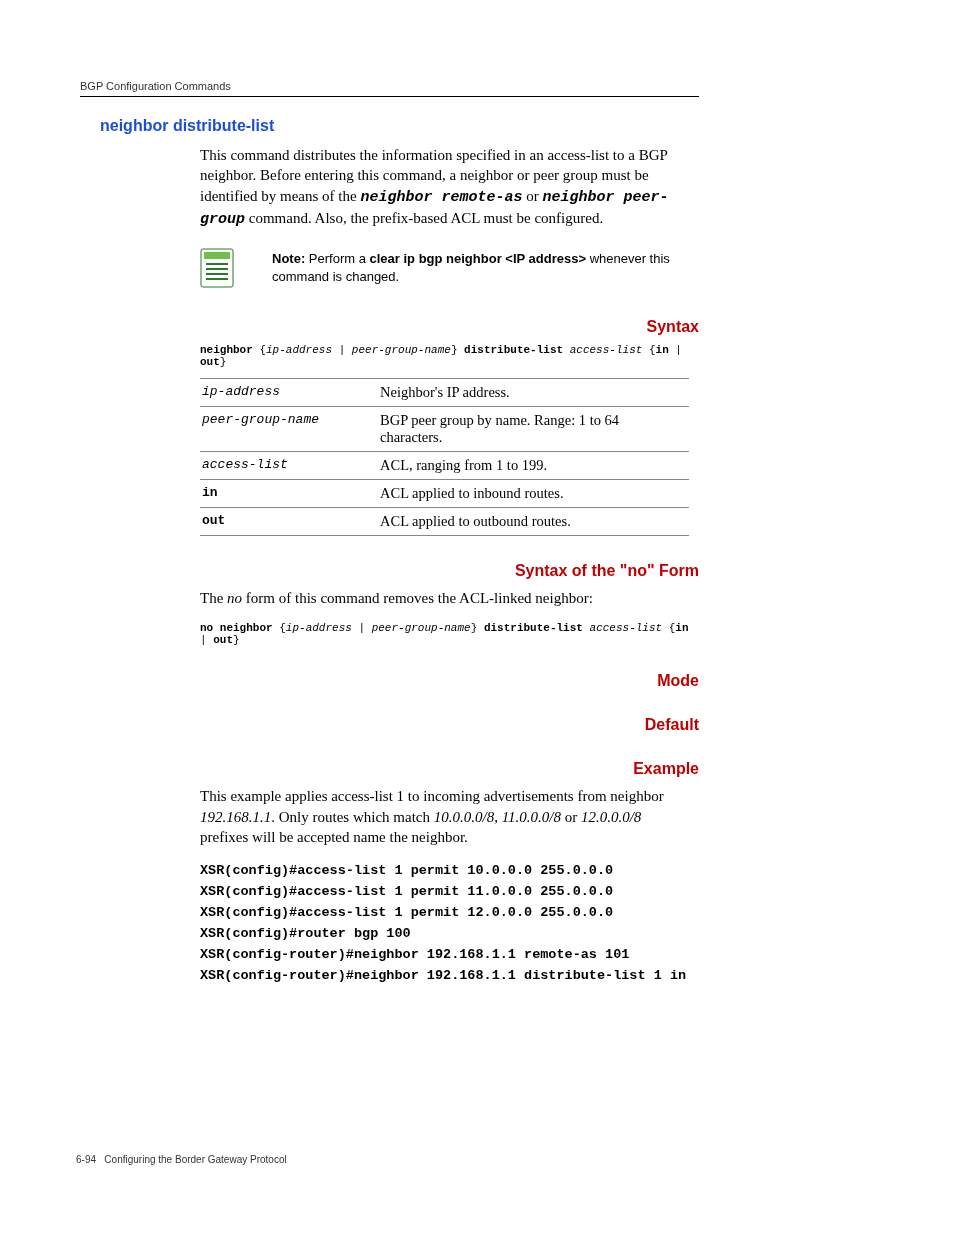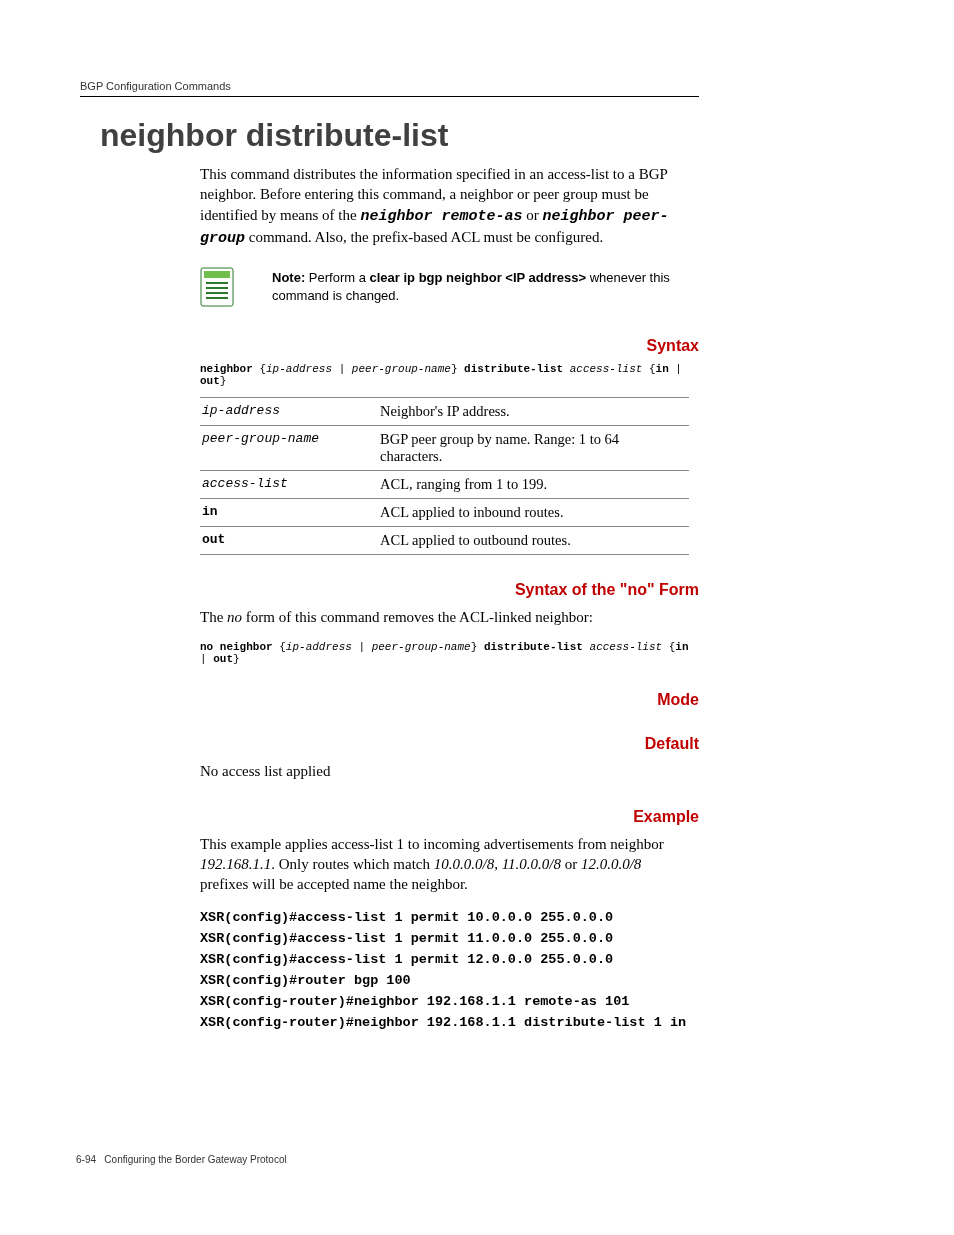--- a/index.html
+++ b/index.html
@@ -20,22 +20,22 @@
     font-family: Arial, Helvetica, sans-serif;
     font-size: 11px;
     color: #333;
     padding-bottom: 4px;
     border-bottom: 1px solid #000;
     margin-bottom: 20px;
   }
   h1.cmd-title {
     font-family: Arial, Helvetica, sans-serif;
     font-weight: bold;
-    font-size: 32px;
-    color: #404040;
+    font-size: 16px;
+    color: #1d4ed8;
     margin: 14px 0 10px 20px;
   }
   .body-indent {
     margin-left: 120px;
     margin-right: 10px;
   }
   p.intro {
     font-size: 15px;
     line-height: 1.35;
     margin: 0 0 14px 0;
@@ -184,23 +184,20 @@
       <span>The </span><span class="ital">no</span><span> form of this command removes the ACL-linked neighbor:</span>
     </p>
     <div class="syntax-line">
       <span class="bold">no neighbor</span><span> {</span><span class="ital">ip-address</span><span> | </span><span class="ital">peer-group-name</span><span>} </span><span class="bold">distribute-list</span><span> </span><span class="ital">access-list</span><span> {</span><span class="bold">in</span><span> | </span><span class="bold">out</span><span>}</span>
     </div>
   </div>
 
   <h2 class="section">Mode</h2>
 
   <h2 class="section">Default</h2>
-  <div class="body-indent">
-    <p class="intro">No access list applied</p>
-  </div>
 
   <h2 class="section">Example</h2>
   <div class="body-indent">
     <p class="intro">
       <span>This example applies access-list 1 to incoming advertisements from neighbor </span><span class="ital">192.168.1.1</span><span>. Only routes which match </span><span class="ital">10.0.0.0/8</span><span>, </span><span class="ital">11.0.0.0/8</span><span> or </span><span class="ital">12.0.0.0/8</span><span> prefixes will be accepted name the neighbor.</span>
     </p>
     <div class="code-block bold">XSR(config)#access-list 1 permit 10.0.0.0 255.0.0.0
 XSR(config)#access-list 1 permit 11.0.0.0 255.0.0.0
 XSR(config)#access-list 1 permit 12.0.0.0 255.0.0.0
 XSR(config)#router bgp 100

